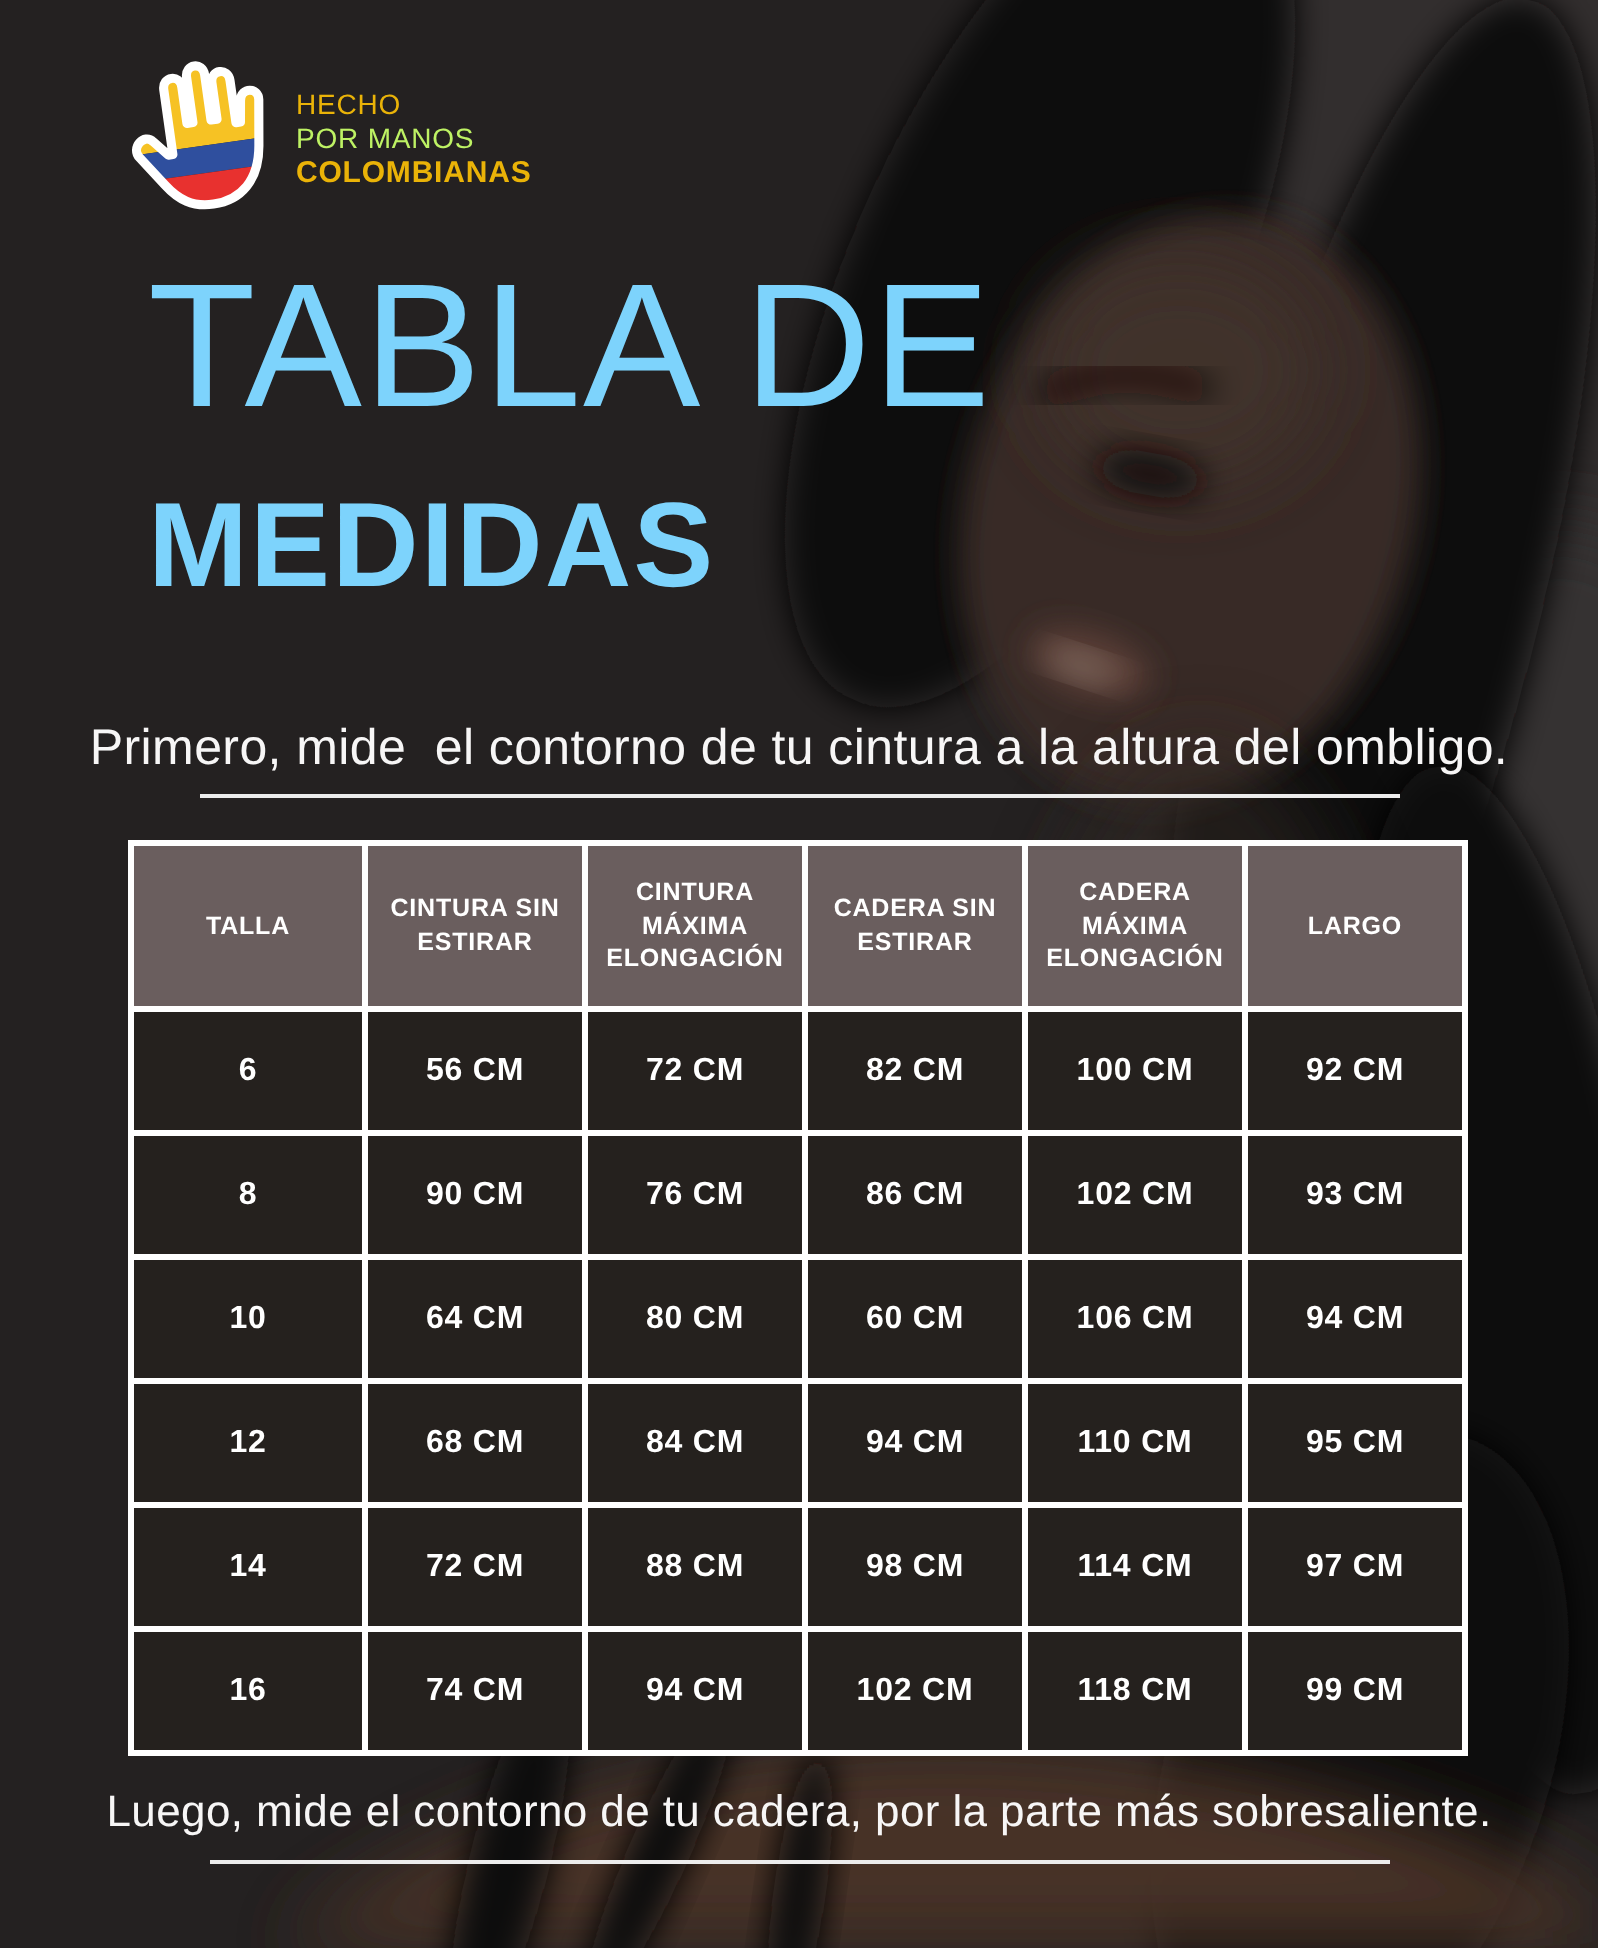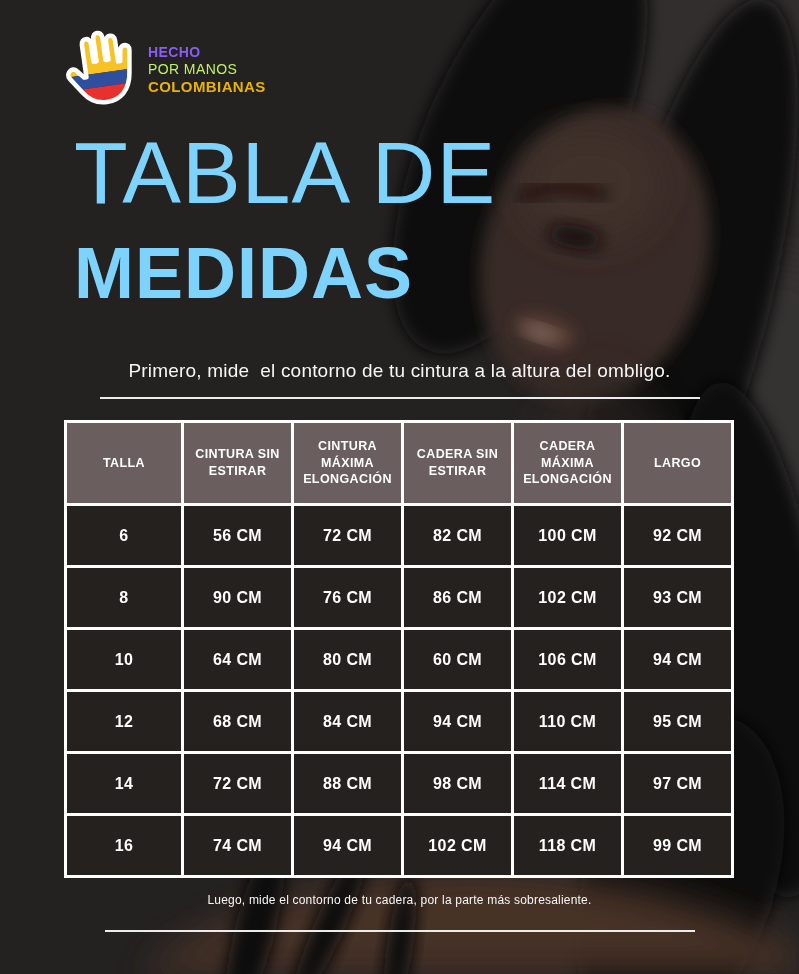--- a/index.html
+++ b/index.html
@@ -28,60 +28,60 @@
   .logo {
     position: absolute;
     left: 62px;
     top: 28px;
     display: flex;
     align-items: flex-start;
     gap: 10px;
   }
   .logo svg.hand { width: 76px; height: 84px; display: block; }
   .logo-text { margin-top: 16px; line-height: 1.22; }
-  .logo-line1 { font-size: 14px; font-weight: 700; letter-spacing: .4px; color: #8b5cf6; }
+  .logo-line1 { font-size: 14px; font-weight: 400; letter-spacing: .4px; color: #eab308; }
   .logo-line2 { font-size: 14px; font-weight: 400; letter-spacing: .4px; color: #bef264; }
   .logo-line3 { font-size: 15px; font-weight: 700; letter-spacing: .4px; color: #eab308; }
 
   
   .title {
     position: absolute;
     left: 74px;
     top: 122px;
     color: #7dd3fc;
   }
   .title-line1 {
     font-size: 88px;
     font-weight: 400;
     letter-spacing: 1px;
     line-height: 102px;
     white-space: nowrap;
   }
   .title-line2 {
-    font-size: 72px;
+    font-size: 60px;
     font-weight: 800;
     letter-spacing: 1px;
     line-height: 98px;
     white-space: nowrap;
   }
 
   
   .instruction {
     position: absolute;
     left: 0;
     width: 100%;
     text-align: center;
     color: #f7f6f6;
-    font-size: 19px;
+    font-size: 25px;
     font-weight: 400;
     letter-spacing: .2px;
     white-space: pre-wrap;
   }
   .instruction.top { top: 360px; }
-  .instruction.bottom { top: 893px; font-size: 12px; }
+  .instruction.bottom { top: 893px; font-size: 22px; }
 
   .rule {
     position: absolute;
     border-top: 2px solid #ececec;
     height: 0;
   }
   .rule.top { left: 100px; width: 600px; top: 397px; }
   .rule.bottom { left: 105px; width: 590px; top: 930px; }
 
   

